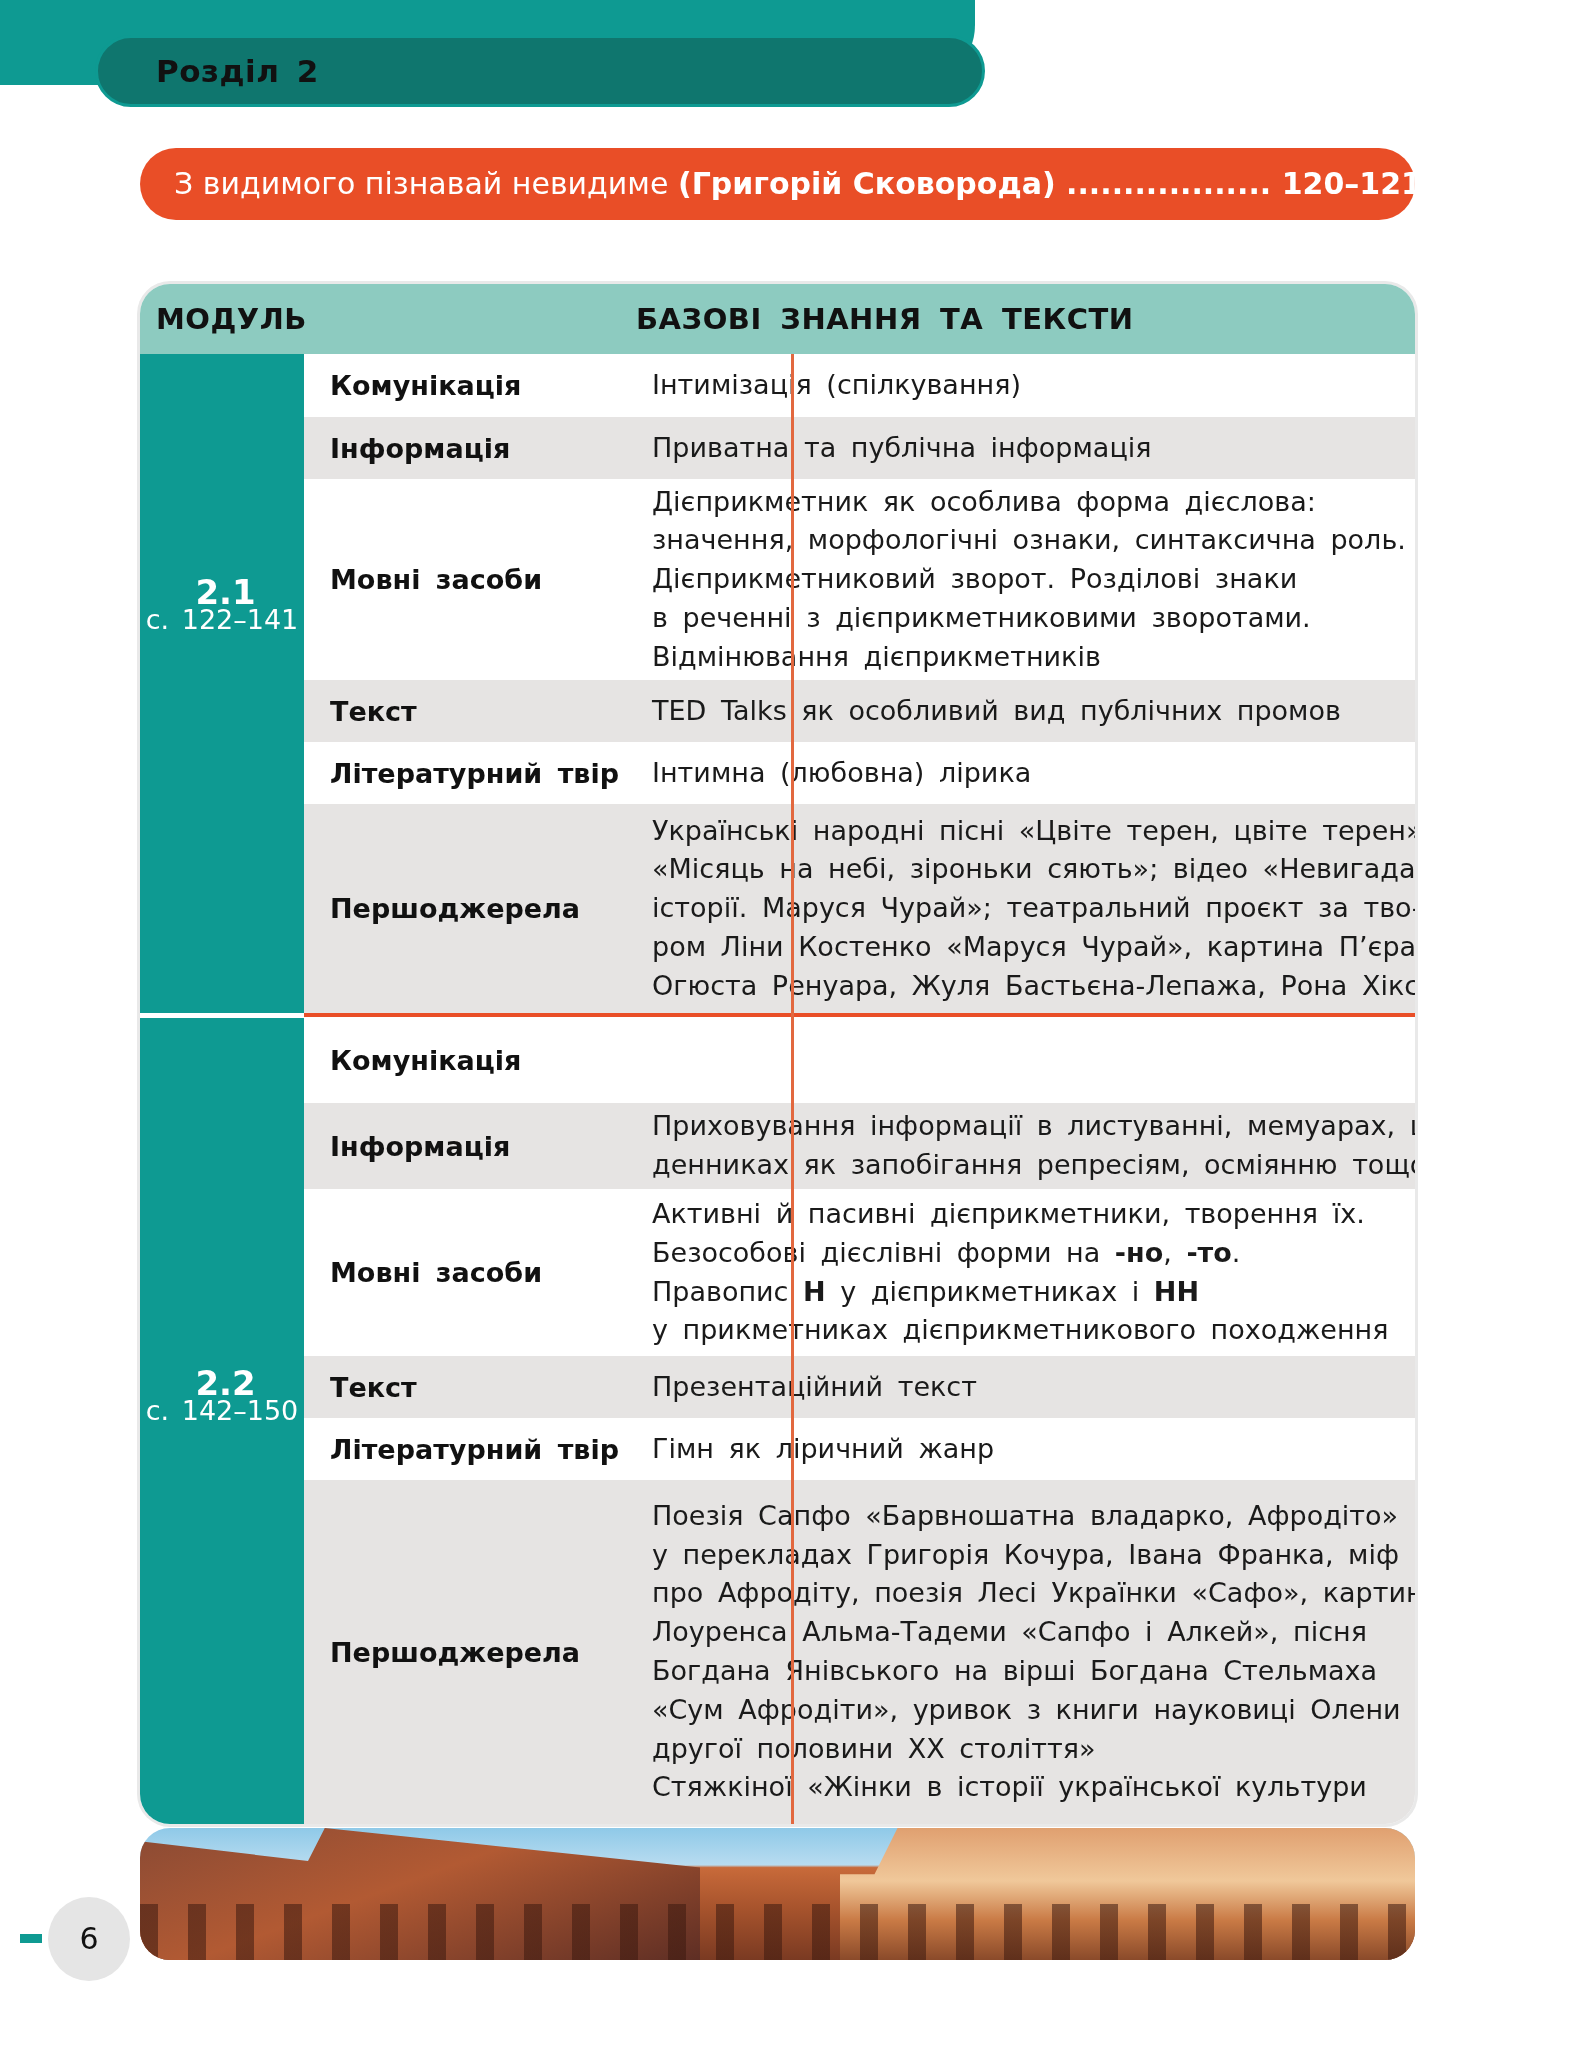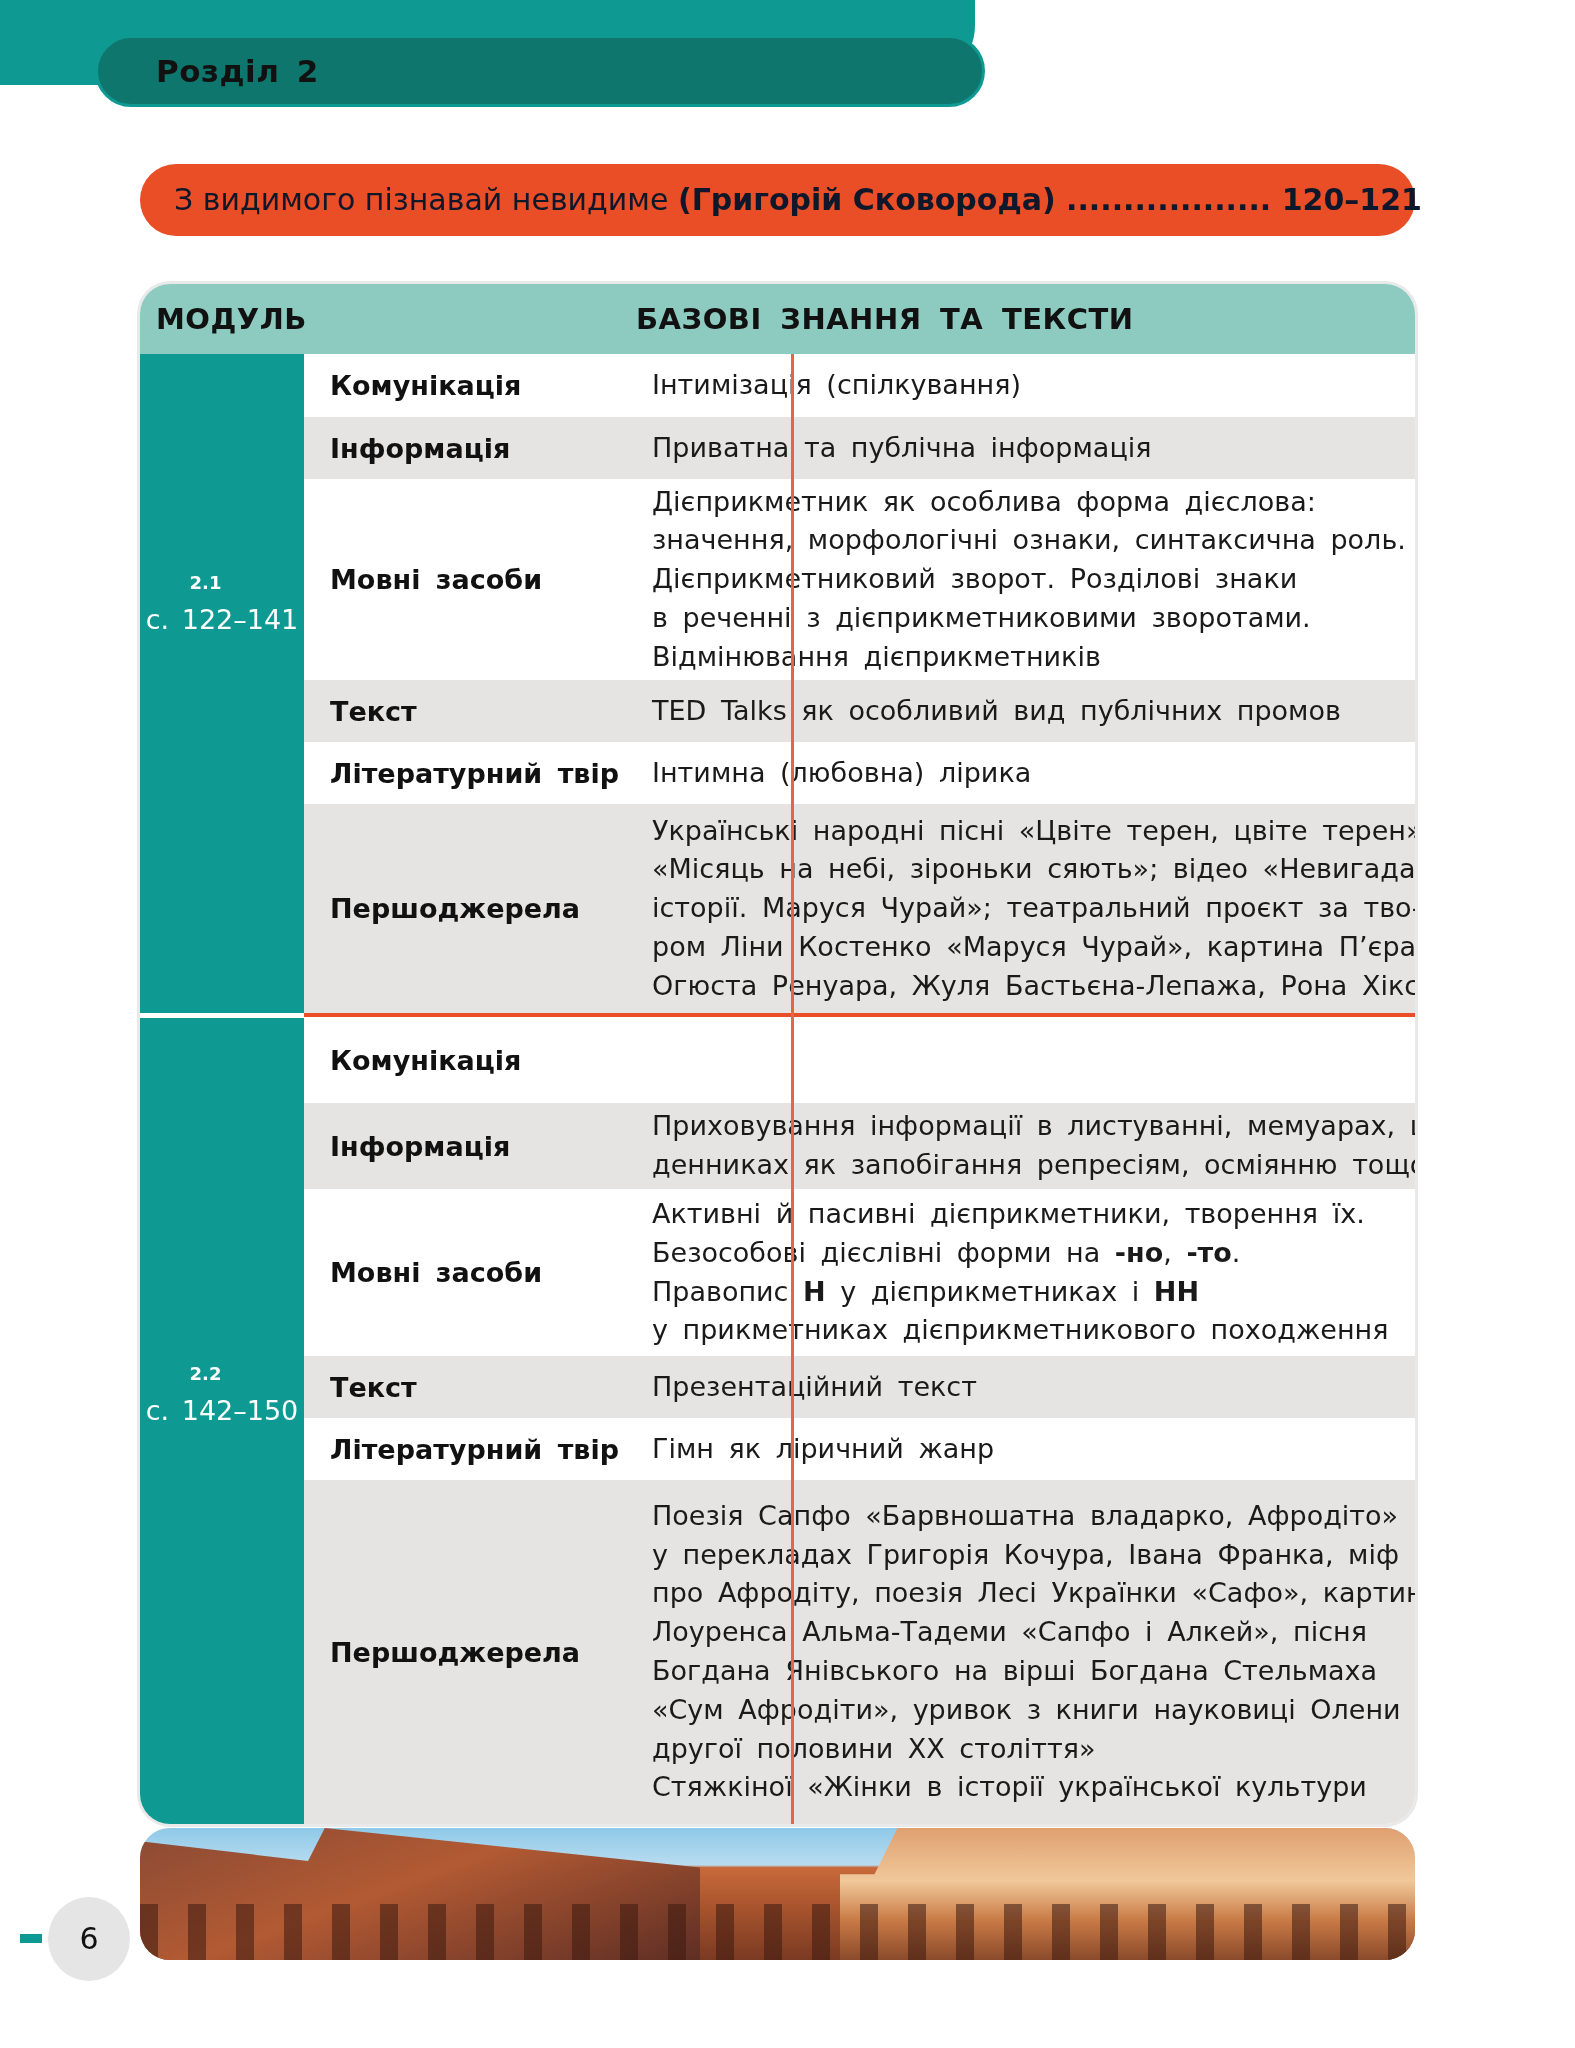--- a/index.html
+++ b/index.html
@@ -17,22 +17,22 @@
       position: absolute; left: 95px; top: 35px; width: 890px; height: 72px;
       background: #0f766e; border: 3px solid #0e9a92; border-radius: 36px;
       box-sizing: border-box;
     }
     .section-title {
       position: absolute; left: 58px; top: 0; line-height: 66px;
       font-size: 31px; font-weight: bold; color: #111; letter-spacing: 0.5px;
       word-spacing: 6px;
     }
     .topic-banner {
-      position: absolute; left: 140px; top: 164px; width: 1275px; height: 72px;
-      background: #e94e27; border-radius: 36px; color: #0f172a;
+      position: absolute; left: 140px; top: 148px; width: 1275px; height: 72px;
+      background: #e94e27; border-radius: 36px; color: #ffffff;
       font-size: 30px; line-height: 72px; box-sizing: border-box; padding-left: 34px;
       white-space: nowrap;
     }
     .topic-banner .b { font-weight: bold; }
     .table {
       position: absolute; left: 140px; top: 284px; width: 1275px; height: 1540px;
       border-radius: 30px; overflow: hidden;
       box-shadow: 0 0 0 3px #e9e9e9;
     }
     .thead {
@@ -40,21 +40,21 @@
       background: #8dcbc0;
       font-weight: bold; font-size: 29px; color: #111; line-height: 70px;
     }
     .th-module { position: absolute; left: 16px; top: 0; letter-spacing: 0.5px; }
     .th-basic { position: absolute; left: 496px; top: 0; letter-spacing: 0.5px; word-spacing: 8px; }
     .module {
       position: absolute; left: 0; width: 164px; background: #0e9a92; color: #fff;
     }
     .module .mod-num {
       position: absolute; left: 0; width: 131px; text-align: center;
-      font-weight: bold; font-size: 18px;
+      font-weight: bold; font-size: 34px; padding-left: 20px;
     }
     .module .mod-pages {
       position: absolute; left: 0; width: 164px; text-align: center;
       font-size: 27px; white-space: nowrap; word-spacing: 4px;
     }
     .row { position: absolute; left: 164px; width: 1111px; }
     .row.white { background: #ffffff; }
     .row.grey { background: #e6e4e3; }
     .row .label {
       position: absolute; left: 26px; width: 300px; font-weight: bold; font-size: 27px;

